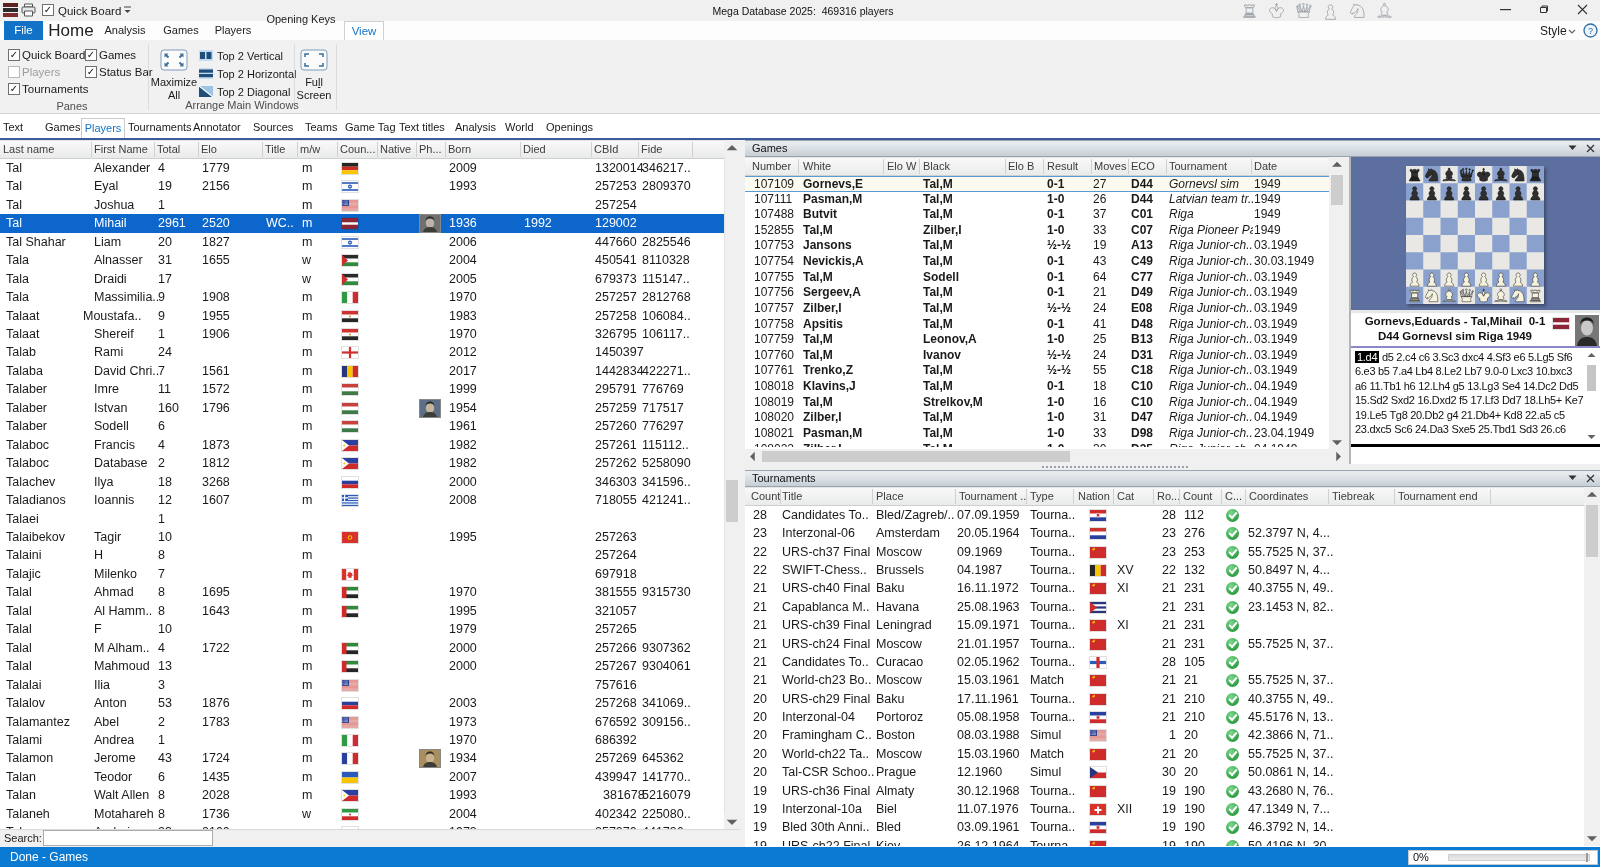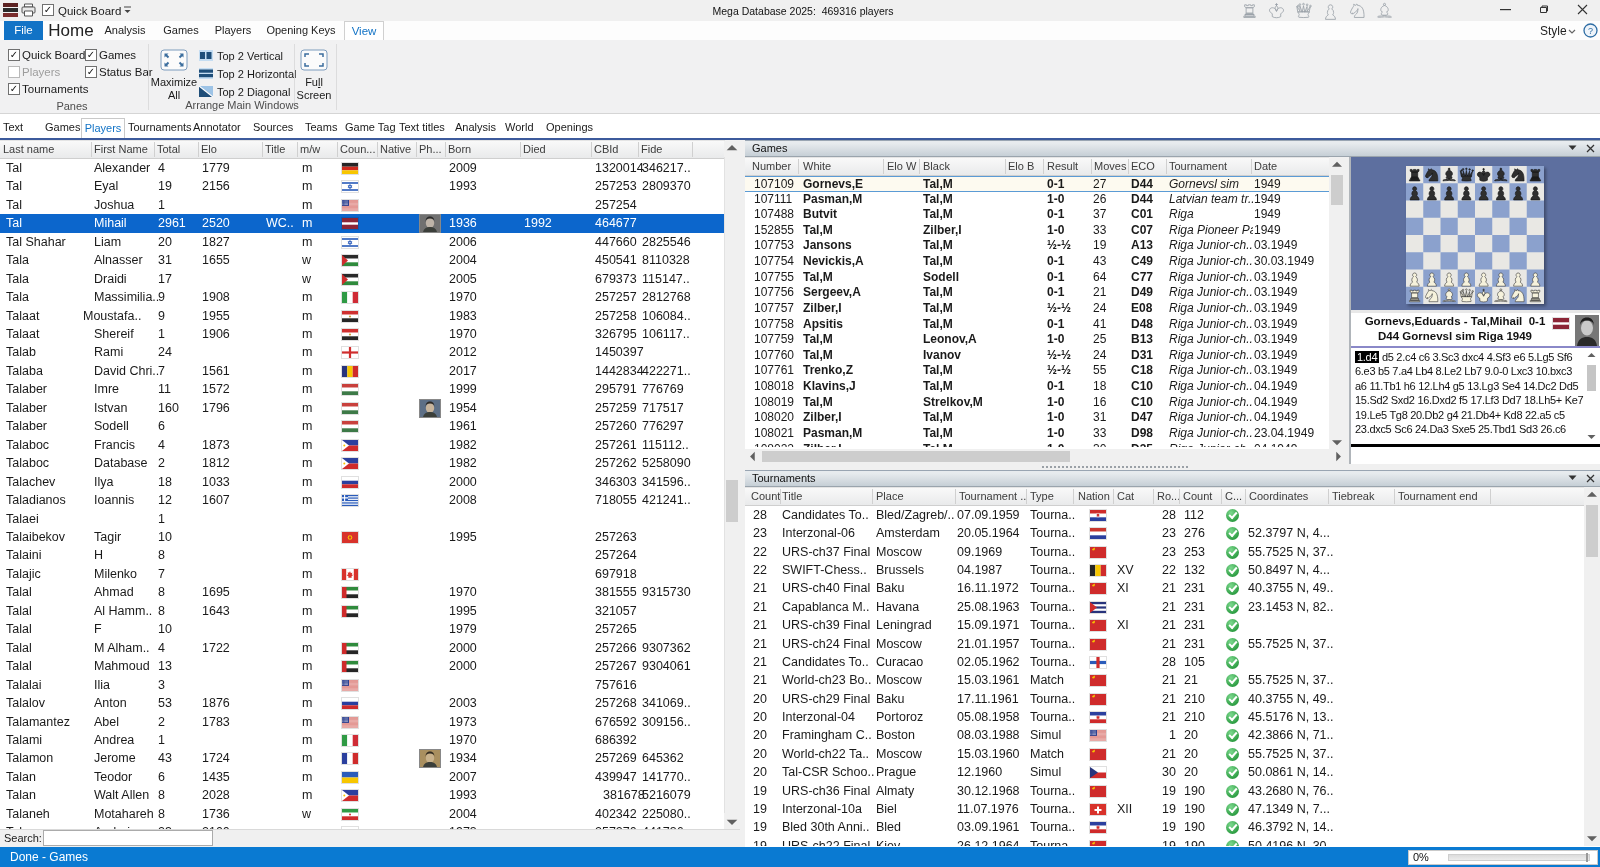--- a/index.html
+++ b/index.html
@@ -71,21 +71,21 @@
   </svg>
 <svg class="a" style="left:1577px;top:4px" width="11" height="11" viewBox="0 0 11 11">
     <path d="M1 1l9 9M10 1l-9 9" stroke="#333" stroke-width="1.1"></path>
   </svg>
 <div class="a mb"></div>
 <div class="a" style="left:4px;top:21px;width:39px;height:19px;background:#1273c6;color:#fff;text-align:center;line-height:19px;font-size:11.5px">File</div>
 <span class="a mtab" style="left:71px;top:21px;transform:translateX(-50%);font-size:17px">Home</span>
 <span class="a mtab" style="left:125px;top:21px;transform:translateX(-50%);font-size:11px">Analysis</span>
 <span class="a mtab" style="left:181px;top:21px;transform:translateX(-50%);font-size:11px">Games</span>
 <span class="a mtab" style="left:233px;top:21px;transform:translateX(-50%);font-size:11px">Players</span>
-<span class="a mtab" style="left:301px;top:21px;transform:translateX(-50%);font-size:11px">Opening Keys</span>
+<span class="a mtab" style="left:301px;top:10px;transform:translateX(-50%);font-size:11px">Opening Keys</span>
 <div class="a" style="left:344px;top:21px;width:40px;height:19px;background:#fff;border:1px solid #d0d0d0;border-bottom:none;color:#1273c6;text-align:center;line-height:18px;font-size:11.5px">View</div>
 <span class="a" style="left:1540px;top:24px;font-size:12px;color:#222">Style</span>
 <svg class="a" style="left:1568px;top:29px" width="8" height="6" viewBox="0 0 8 6">
     <path d="M1 1l3 3 3-3" fill="none" stroke="#666" stroke-width="1.2"></path>
   </svg>
 <svg class="a" style="left:1583px;top:23px" width="15" height="15" viewBox="0 0 15 15">
     <circle cx="7.5" cy="7.5" r="6.5" fill="#eef4fa" stroke="#2e6da4" stroke-width="1.3"></circle>
     <text x="7.5" y="11" font-size="9" text-anchor="middle" fill="#2e6da4" font-family="Liberation Sans">?</text>
   </svg>
 <div class="a ribbon"></div>
@@ -270,21 +270,21 @@
         <rect x="0" y="4.3" width="16" height="2.4" fill="#fff"></rect>
       </svg>
       <svg class="a" style="left:420px;top:1px;box-shadow:0 0 0 1px #888" width="20" height="17" viewBox="0 0 20 17">
         <rect width="20" height="17" fill="#707070"></rect>
         <ellipse cx="10" cy="8" rx="4.2" ry="5" fill="#bdb3a8"></ellipse>
         <path d="M5.5 7c0-4 2-5.5 4.5-5.5S14.5 3 14.5 7c0-2-1.5-3.5-4.5-3.5S5.5 5 5.5 7z" fill="#2a2a2a"></path>
         <path d="M3 17c1-4 4-5 7-5s6 1 7 5z" fill="#3b3f3a"></path>
       </svg>
       <span class="a" style="left:449px">1936</span>
       <span class="a" style="left:524px">1992</span>
-      <span class="a" style="left:595px">464677</span>
+      <span class="a" style="left:595px">129002</span>
     </div>
     <div class="a" style="left:0;top:74px;width:724px;height:19px;color:#1a1a1a;font-size:12.5px;line-height:19px">
       <span class="a" style="left:6px">Tal Shahar</span>
       <span class="a" style="left:94px">Liam</span>
       <span class="a" style="left:158px">20</span>
       <span class="a" style="left:202px">1827</span>
       <span class="a" style="left:302px">m</span>
       <svg class="a flag" style="left:342px;top:4px;" viewBox="0 0 16 11">
         <rect x="0" y="0" width="16" height="11" fill="#fff"></rect>
         <rect x="0" y="1.2" width="16" height="1.6" fill="#2a5bba"></rect>
@@ -481,21 +481,21 @@
         <circle cx="2.3" cy="5.5" r="1" fill="#f7c600"></circle>
       </svg>
       <span class="a" style="left:449px">1982</span>
       <span class="a" style="left:595px">257262</span>
       <span class="a" style="left:642px">5258090</span>
     </div>
     <div class="a" style="left:0;top:314px;width:724px;height:19px;color:#1a1a1a;font-size:12.5px;line-height:19px">
       <span class="a" style="left:6px">Talachev</span>
       <span class="a" style="left:94px">Ilya</span>
       <span class="a" style="left:158px">18</span>
-      <span class="a" style="left:202px">1033</span>
+      <span class="a" style="left:202px">3268</span>
       <span class="a" style="left:302px">m</span>
       <svg class="a flag" style="left:342px;top:4px;" viewBox="0 0 16 11">
         <rect x="0" y="0" width="16" height="3.7" fill="#fff"></rect>
         <rect x="0" y="3.7" width="16" height="3.6" fill="#2b3f9e"></rect>
         <rect x="0" y="7.3" width="16" height="3.7" fill="#cf2b2b"></rect>
       </svg>
       <span class="a" style="left:449px">2000</span>
       <span class="a" style="left:595px">346303</span>
       <span class="a" style="left:642px">341596..</span>
     </div>

